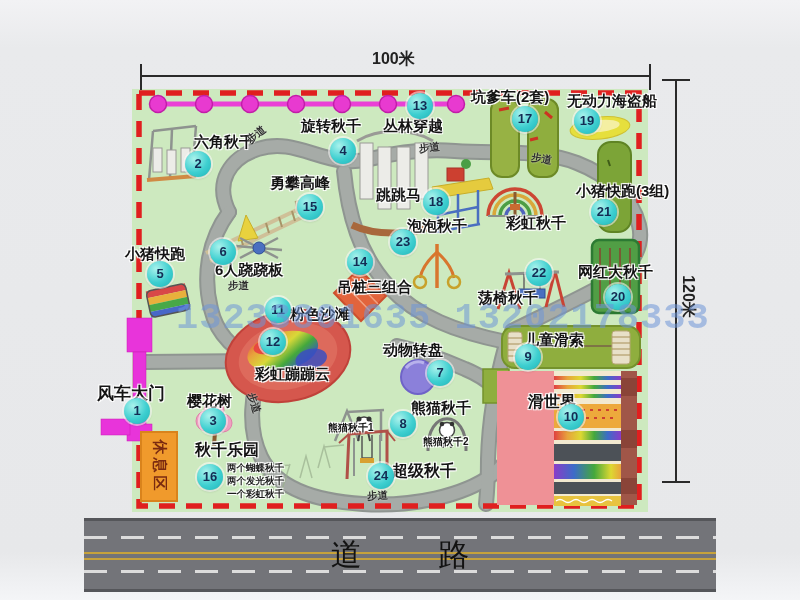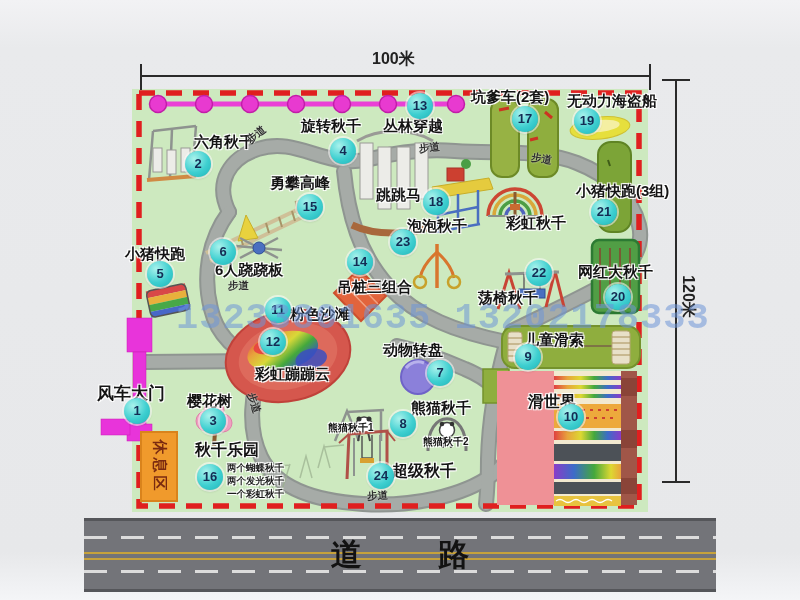--- a/index.html
+++ b/index.html
@@ -31,21 +31,21 @@
   .wm-ph{position:absolute;left:176px;top:297px;z-index:5;font-size:37px;font-weight:bold;letter-spacing:1px;
          color:rgba(110,150,215,.55);white-space:nowrap;font-family:Liberation Mono, monospace;}
   .road{position:absolute;left:84px;top:518px;width:632px;height:74px;z-index:2;
         background:#737479;border-top:3px solid #55565a;border-bottom:3px solid #55565a;box-sizing:border-box;}
   .road .dash{position:absolute;left:0;width:100%;height:3px;
         background:repeating-linear-gradient(90deg,#dcdcdc 0 23px,transparent 23px 37px);}
   .road .dash.top{top:15px;} .road .dash.bottom{top:49px;}
   .road .center-line{position:absolute;left:0;top:31px;width:100%;height:8px;box-sizing:border-box;
         border-top:2px solid #c7a23b;border-bottom:2px solid #c7a23b;}
   .road-label{position:absolute;inset:0;display:flex;align-items:center;justify-content:center;
-        font-size:31px;font-weight:bold;color:#121212;letter-spacing:34px;padding-left:34px;}
+        font-size:31px;font-weight:normal;color:#121212;letter-spacing:34px;padding-left:34px;}
 </style>
 </head>
 <body>
 
 <div class="stage">
 
 
   <svg class="art" width="800" height="600" viewBox="0 0 800 600">
     <defs>
       <linearGradient id="rbh" x1="0" y1="0" x2="1" y2="0">

